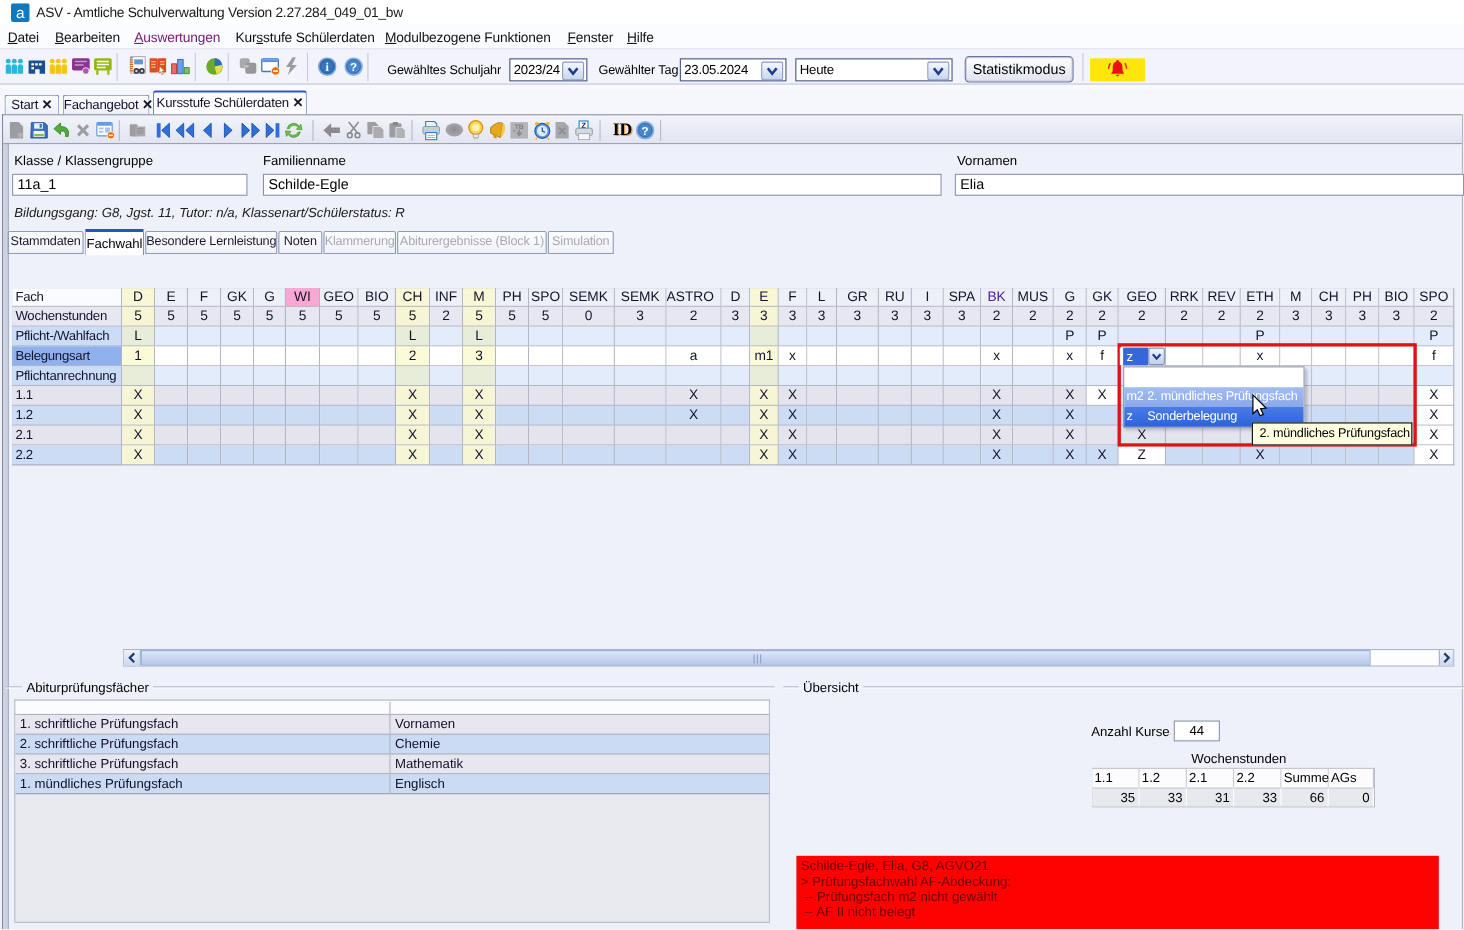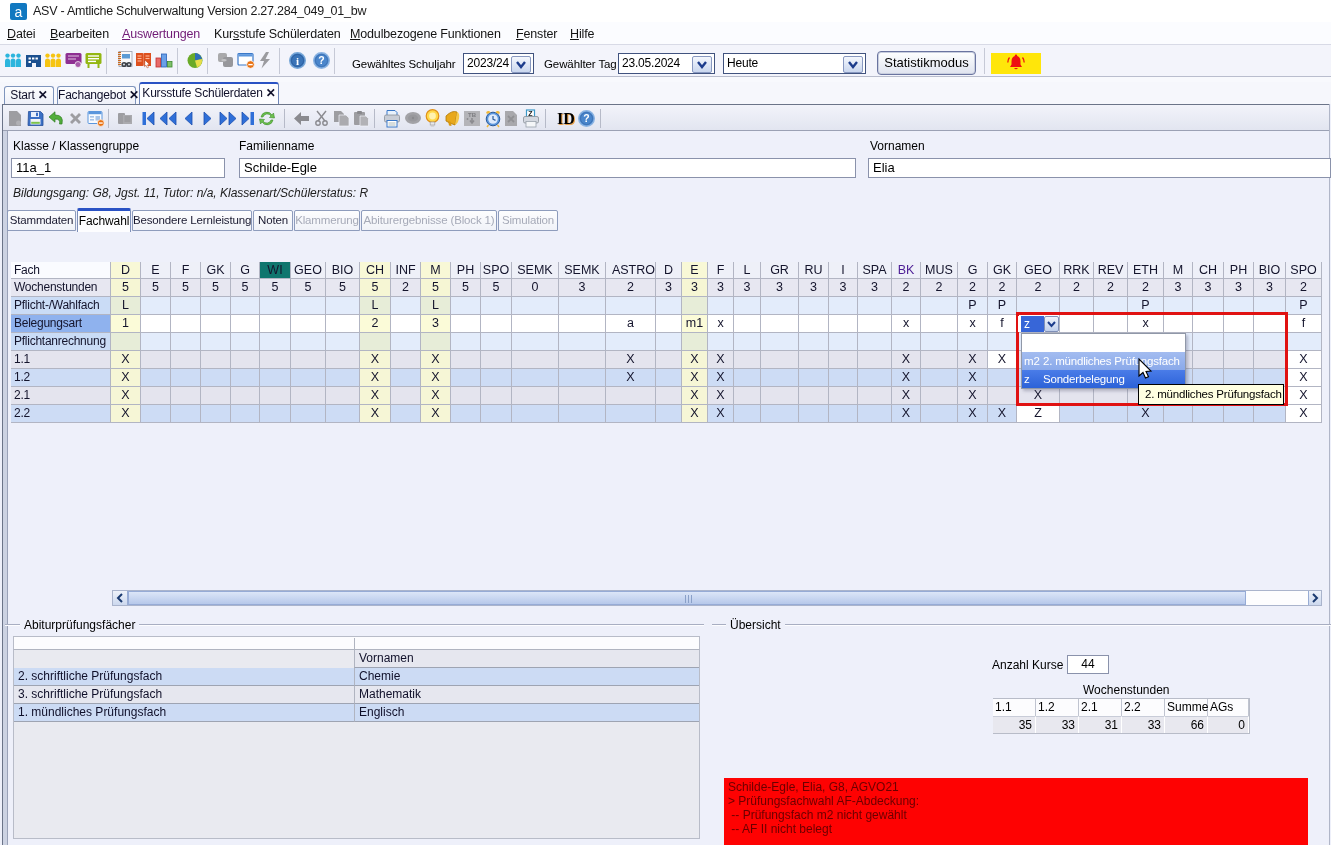--- a/index.html
+++ b/index.html
@@ -331,31 +331,31 @@
 <div class="abs" style="left:294px;top:210px;width:66px;height:21px;background:linear-gradient(#fdfdfe,#f0f2f8);border:1px solid #8e9cbc;border-radius:2px 2px 0 0;font-size:11.5px;letter-spacing:-0.15px;white-space:nowrap;overflow:hidden;color:#a6aab8;text-align:center;line-height:19px">Klammerung</div>
 <div class="abs" style="left:361px;top:210px;width:136px;height:21px;background:linear-gradient(#fdfdfe,#f0f2f8);border:1px solid #8e9cbc;border-radius:2px 2px 0 0;font-size:11.5px;letter-spacing:-0.15px;white-space:nowrap;overflow:hidden;color:#a6aab8;text-align:center;line-height:19px">Abiturergebnisse (Block 1)</div>
 <div class="abs" style="left:498px;top:210px;width:60px;height:21px;background:linear-gradient(#fdfdfe,#f0f2f8);border:1px solid #8e9cbc;border-radius:2px 2px 0 0;font-size:11.5px;letter-spacing:-0.15px;white-space:nowrap;overflow:hidden;color:#a6aab8;text-align:center;line-height:19px">Simulation</div>
 <div style="position:absolute;left:11px;top:262px;width:1311px;height:161px;border:1px solid #b2b5c3;box-sizing:border-box;background:#fff"></div>
 <div style="position:absolute;left:11px;top:262px;width:100px;height:17px;background:#fafbff;border-right:1px solid #b2b5c3;border-bottom:1px solid #b2b5c3;box-sizing:border-box;font-size:12px;letter-spacing:-0.25px;line-height:16px;text-align:left;padding-left:3px;color:#14142c;overflow:hidden;white-space:nowrap">Fach</div>
 <div style="position:absolute;left:111px;top:262px;width:30px;height:17px;background:#f8f8d6;border-right:1px solid #b2b5c3;border-bottom:1px solid #b2b5c3;box-sizing:border-box;font-size:12.5px;line-height:16px;text-align:center;color:#14142c;overflow:hidden;white-space:nowrap">D</div>
 <div style="position:absolute;left:141px;top:262px;width:30px;height:17px;background:#eef0f8;border-right:1px solid #b2b5c3;border-bottom:1px solid #b2b5c3;box-sizing:border-box;font-size:12.5px;line-height:16px;text-align:center;color:#14142c;overflow:hidden;white-space:nowrap">E</div>
 <div style="position:absolute;left:171px;top:262px;width:30px;height:17px;background:#eef0f8;border-right:1px solid #b2b5c3;border-bottom:1px solid #b2b5c3;box-sizing:border-box;font-size:12.5px;line-height:16px;text-align:center;color:#14142c;overflow:hidden;white-space:nowrap">F</div>
 <div style="position:absolute;left:201px;top:262px;width:30px;height:17px;background:#eef0f8;border-right:1px solid #b2b5c3;border-bottom:1px solid #b2b5c3;box-sizing:border-box;font-size:12.5px;line-height:16px;text-align:center;color:#14142c;overflow:hidden;white-space:nowrap">GK</div>
 <div style="position:absolute;left:231px;top:262px;width:29px;height:17px;background:#eef0f8;border-right:1px solid #b2b5c3;border-bottom:1px solid #b2b5c3;box-sizing:border-box;font-size:12.5px;line-height:16px;text-align:center;color:#14142c;overflow:hidden;white-space:nowrap">G</div>
-<div style="position:absolute;left:260px;top:262px;width:31px;height:17px;background:#0f766e;border-right:1px solid #b2b5c3;border-bottom:1px solid #b2b5c3;box-sizing:border-box;font-size:12.5px;line-height:16px;text-align:center;color:#14142c;overflow:hidden;white-space:nowrap">WI</div>
+<div style="position:absolute;left:260px;top:262px;width:31px;height:17px;background:#f9a8d4;border-right:1px solid #b2b5c3;border-bottom:1px solid #b2b5c3;box-sizing:border-box;font-size:12.5px;line-height:16px;text-align:center;color:#14142c;overflow:hidden;white-space:nowrap">WI</div>
 <div style="position:absolute;left:291px;top:262px;width:35px;height:17px;background:#eef0f8;border-right:1px solid #b2b5c3;border-bottom:1px solid #b2b5c3;box-sizing:border-box;font-size:12.5px;line-height:16px;text-align:center;color:#14142c;overflow:hidden;white-space:nowrap">GEO</div>
 <div style="position:absolute;left:326px;top:262px;width:34px;height:17px;background:#eef0f8;border-right:1px solid #b2b5c3;border-bottom:1px solid #b2b5c3;box-sizing:border-box;font-size:12.5px;line-height:16px;text-align:center;color:#14142c;overflow:hidden;white-space:nowrap">BIO</div>
 <div style="position:absolute;left:360px;top:262px;width:31px;height:17px;background:#f8f8d6;border-right:1px solid #b2b5c3;border-bottom:1px solid #b2b5c3;box-sizing:border-box;font-size:12.5px;line-height:16px;text-align:center;color:#14142c;overflow:hidden;white-space:nowrap">CH</div>
 <div style="position:absolute;left:391px;top:262px;width:30px;height:17px;background:#eef0f8;border-right:1px solid #b2b5c3;border-bottom:1px solid #b2b5c3;box-sizing:border-box;font-size:12.5px;line-height:16px;text-align:center;color:#14142c;overflow:hidden;white-space:nowrap">INF</div>
 <div style="position:absolute;left:421px;top:262px;width:30px;height:17px;background:#f8f8d6;border-right:1px solid #b2b5c3;border-bottom:1px solid #b2b5c3;box-sizing:border-box;font-size:12.5px;line-height:16px;text-align:center;color:#14142c;overflow:hidden;white-space:nowrap">M</div>
 <div style="position:absolute;left:451px;top:262px;width:30px;height:17px;background:#eef0f8;border-right:1px solid #b2b5c3;border-bottom:1px solid #b2b5c3;box-sizing:border-box;font-size:12.5px;line-height:16px;text-align:center;color:#14142c;overflow:hidden;white-space:nowrap">PH</div>
 <div style="position:absolute;left:481px;top:262px;width:31px;height:17px;background:#eef0f8;border-right:1px solid #b2b5c3;border-bottom:1px solid #b2b5c3;box-sizing:border-box;font-size:12.5px;line-height:16px;text-align:center;color:#14142c;overflow:hidden;white-space:nowrap">SPO</div>
 <div style="position:absolute;left:512px;top:262px;width:47px;height:17px;background:#eef0f8;border-right:1px solid #b2b5c3;border-bottom:1px solid #b2b5c3;box-sizing:border-box;font-size:12.5px;line-height:16px;text-align:center;color:#14142c;overflow:hidden;white-space:nowrap">SEMK</div>
 <div style="position:absolute;left:559px;top:262px;width:47px;height:17px;background:#eef0f8;border-right:1px solid #b2b5c3;border-bottom:1px solid #b2b5c3;box-sizing:border-box;font-size:12.5px;line-height:16px;text-align:center;color:#14142c;overflow:hidden;white-space:nowrap">SEMK</div>
-<div style="position:absolute;left:606px;top:262px;width:50px;height:17px;background:#eef0f8;border-right:1px solid #b2b5c3;border-bottom:1px solid #b2b5c3;box-sizing:border-box;font-size:12.5px;line-height:16px;text-align:right;color:#14142c;overflow:hidden;white-space:nowrap">ASTRO</div>
+<div style="position:absolute;left:606px;top:262px;width:50px;height:17px;background:#eef0f8;border-right:1px solid #b2b5c3;border-bottom:1px solid #b2b5c3;box-sizing:border-box;font-size:12.5px;line-height:16px;text-align:left;color:#14142c;overflow:hidden;white-space:nowrap">ASTRO</div>
 <div style="position:absolute;left:656px;top:262px;width:26px;height:17px;background:#eef0f8;border-right:1px solid #b2b5c3;border-bottom:1px solid #b2b5c3;box-sizing:border-box;font-size:12.5px;line-height:16px;text-align:center;color:#14142c;overflow:hidden;white-space:nowrap">D</div>
 <div style="position:absolute;left:682px;top:262px;width:26px;height:17px;background:#f8f8d6;border-right:1px solid #b2b5c3;border-bottom:1px solid #b2b5c3;box-sizing:border-box;font-size:12.5px;line-height:16px;text-align:center;color:#14142c;overflow:hidden;white-space:nowrap">E</div>
 <div style="position:absolute;left:708px;top:262px;width:26px;height:17px;background:#eef0f8;border-right:1px solid #b2b5c3;border-bottom:1px solid #b2b5c3;box-sizing:border-box;font-size:12.5px;line-height:16px;text-align:center;color:#14142c;overflow:hidden;white-space:nowrap">F</div>
 <div style="position:absolute;left:734px;top:262px;width:27px;height:17px;background:#eef0f8;border-right:1px solid #b2b5c3;border-bottom:1px solid #b2b5c3;box-sizing:border-box;font-size:12.5px;line-height:16px;text-align:center;color:#14142c;overflow:hidden;white-space:nowrap">L</div>
 <div style="position:absolute;left:761px;top:262px;width:38px;height:17px;background:#eef0f8;border-right:1px solid #b2b5c3;border-bottom:1px solid #b2b5c3;box-sizing:border-box;font-size:12.5px;line-height:16px;text-align:center;color:#14142c;overflow:hidden;white-space:nowrap">GR</div>
 <div style="position:absolute;left:799px;top:262px;width:30px;height:17px;background:#eef0f8;border-right:1px solid #b2b5c3;border-bottom:1px solid #b2b5c3;box-sizing:border-box;font-size:12.5px;line-height:16px;text-align:center;color:#14142c;overflow:hidden;white-space:nowrap">RU</div>
 <div style="position:absolute;left:829px;top:262px;width:29px;height:17px;background:#eef0f8;border-right:1px solid #b2b5c3;border-bottom:1px solid #b2b5c3;box-sizing:border-box;font-size:12.5px;line-height:16px;text-align:center;color:#14142c;overflow:hidden;white-space:nowrap">I</div>
 <div style="position:absolute;left:858px;top:262px;width:34px;height:17px;background:#eef0f8;border-right:1px solid #b2b5c3;border-bottom:1px solid #b2b5c3;box-sizing:border-box;font-size:12.5px;line-height:16px;text-align:center;color:#14142c;overflow:hidden;white-space:nowrap">SPA</div>
 <div style="position:absolute;left:892px;top:262px;width:29px;height:17px;background:#eef0f8;border-right:1px solid #b2b5c3;border-bottom:1px solid #b2b5c3;box-sizing:border-box;font-size:12.5px;line-height:16px;text-align:center;color:#4c1d95;overflow:hidden;white-space:nowrap">BK</div>
 <div style="position:absolute;left:921px;top:262px;width:37px;height:17px;background:#eef0f8;border-right:1px solid #b2b5c3;border-bottom:1px solid #b2b5c3;box-sizing:border-box;font-size:12.5px;line-height:16px;text-align:center;color:#14142c;overflow:hidden;white-space:nowrap">MUS</div>
@@ -706,20 +706,21 @@
       <div class="abs" style="left:1195px;top:0;width:13px;height:14px;background:linear-gradient(#eef2fa,#ccd8ee);border-left:1px solid #98acd4"><svg width="13" height="14">
           <path d="M4 3 L8 7 L4 11" stroke="#1a3a70" stroke-width="2" fill="none"></path>
         </svg></div>
     </div>
 <div class="abs" style="left:5px;top:624px;width:699px;height:1px;background:#a8aec2"></div>
 <div class="abs" style="left:5px;top:625px;width:699px;height:1px;background:#fdfdff"></div>
 <div class="abs" style="left:20px;top:618px;background:#eef0fa;padding:0 4px;font-size:12px;color:#000;z-index:2">Abiturprüfungsfächer</div>
 <div class="abs" style="left:13px;top:636px;width:687px;height:203px;background:#e9eaf0;border:1px solid #b8bcc8"></div>
 <div class="abs" style="left:13px;top:636px;width:687px;height:14px;background:#fcfcfe;border:1px solid #b8bcc8;border-bottom:1px solid #b0b4c0"></div>
 <div class="abs" style="left:354px;top:638px;width:1px;height:11px;background:#b0b4c0"></div>
+<div class="abs" style="left:14px;top:650px;width:340px;height:18px;background:#e6e7ef;border-bottom:1px solid #9ea4b2;font-size:12px;line-height:17px;padding-left:4px;color:#10102a">1. schriftliche Prüfungsfach</div>
 <div class="abs" style="left:354px;top:650px;width:345px;height:18px;background:#e6e7ef;border-bottom:1px solid #9ea4b2;border-left:1px solid #b0b4c0;font-size:12px;line-height:17px;padding-left:4px;color:#10102a">Vornamen</div>
 <div class="abs" style="left:14px;top:668px;width:340px;height:18px;background:#ccdbf4;border-bottom:1px solid #9ea4b2;font-size:12px;line-height:17px;padding-left:4px;color:#10102a">2. schriftliche Prüfungsfach</div>
 <div class="abs" style="left:354px;top:668px;width:345px;height:18px;background:#ccdbf4;border-bottom:1px solid #9ea4b2;border-left:1px solid #b0b4c0;font-size:12px;line-height:17px;padding-left:4px;color:#10102a">Chemie</div>
 <div class="abs" style="left:14px;top:686px;width:340px;height:18px;background:#e6e7ef;border-bottom:1px solid #9ea4b2;font-size:12px;line-height:17px;padding-left:4px;color:#10102a">3. schriftliche Prüfungsfach</div>
 <div class="abs" style="left:354px;top:686px;width:345px;height:18px;background:#e6e7ef;border-bottom:1px solid #9ea4b2;border-left:1px solid #b0b4c0;font-size:12px;line-height:17px;padding-left:4px;color:#10102a">Mathematik</div>
 <div class="abs" style="left:14px;top:704px;width:340px;height:18px;background:#ccdbf4;border-bottom:1px solid #9ea4b2;font-size:12px;line-height:17px;padding-left:4px;color:#10102a">1. mündliches Prüfungsfach</div>
 <div class="abs" style="left:354px;top:704px;width:345px;height:18px;background:#ccdbf4;border-bottom:1px solid #9ea4b2;border-left:1px solid #b0b4c0;font-size:12px;line-height:17px;padding-left:4px;color:#10102a">Englisch</div>
 <div class="abs" style="left:712px;top:624px;width:619px;height:1px;background:#a8aec2"></div>
 <div class="abs" style="left:712px;top:625px;width:619px;height:1px;background:#fdfdff"></div>
 <div class="abs" style="left:726px;top:618px;background:#eef0fa;padding:0 4px;font-size:12px;color:#000;z-index:2">Übersicht</div>

